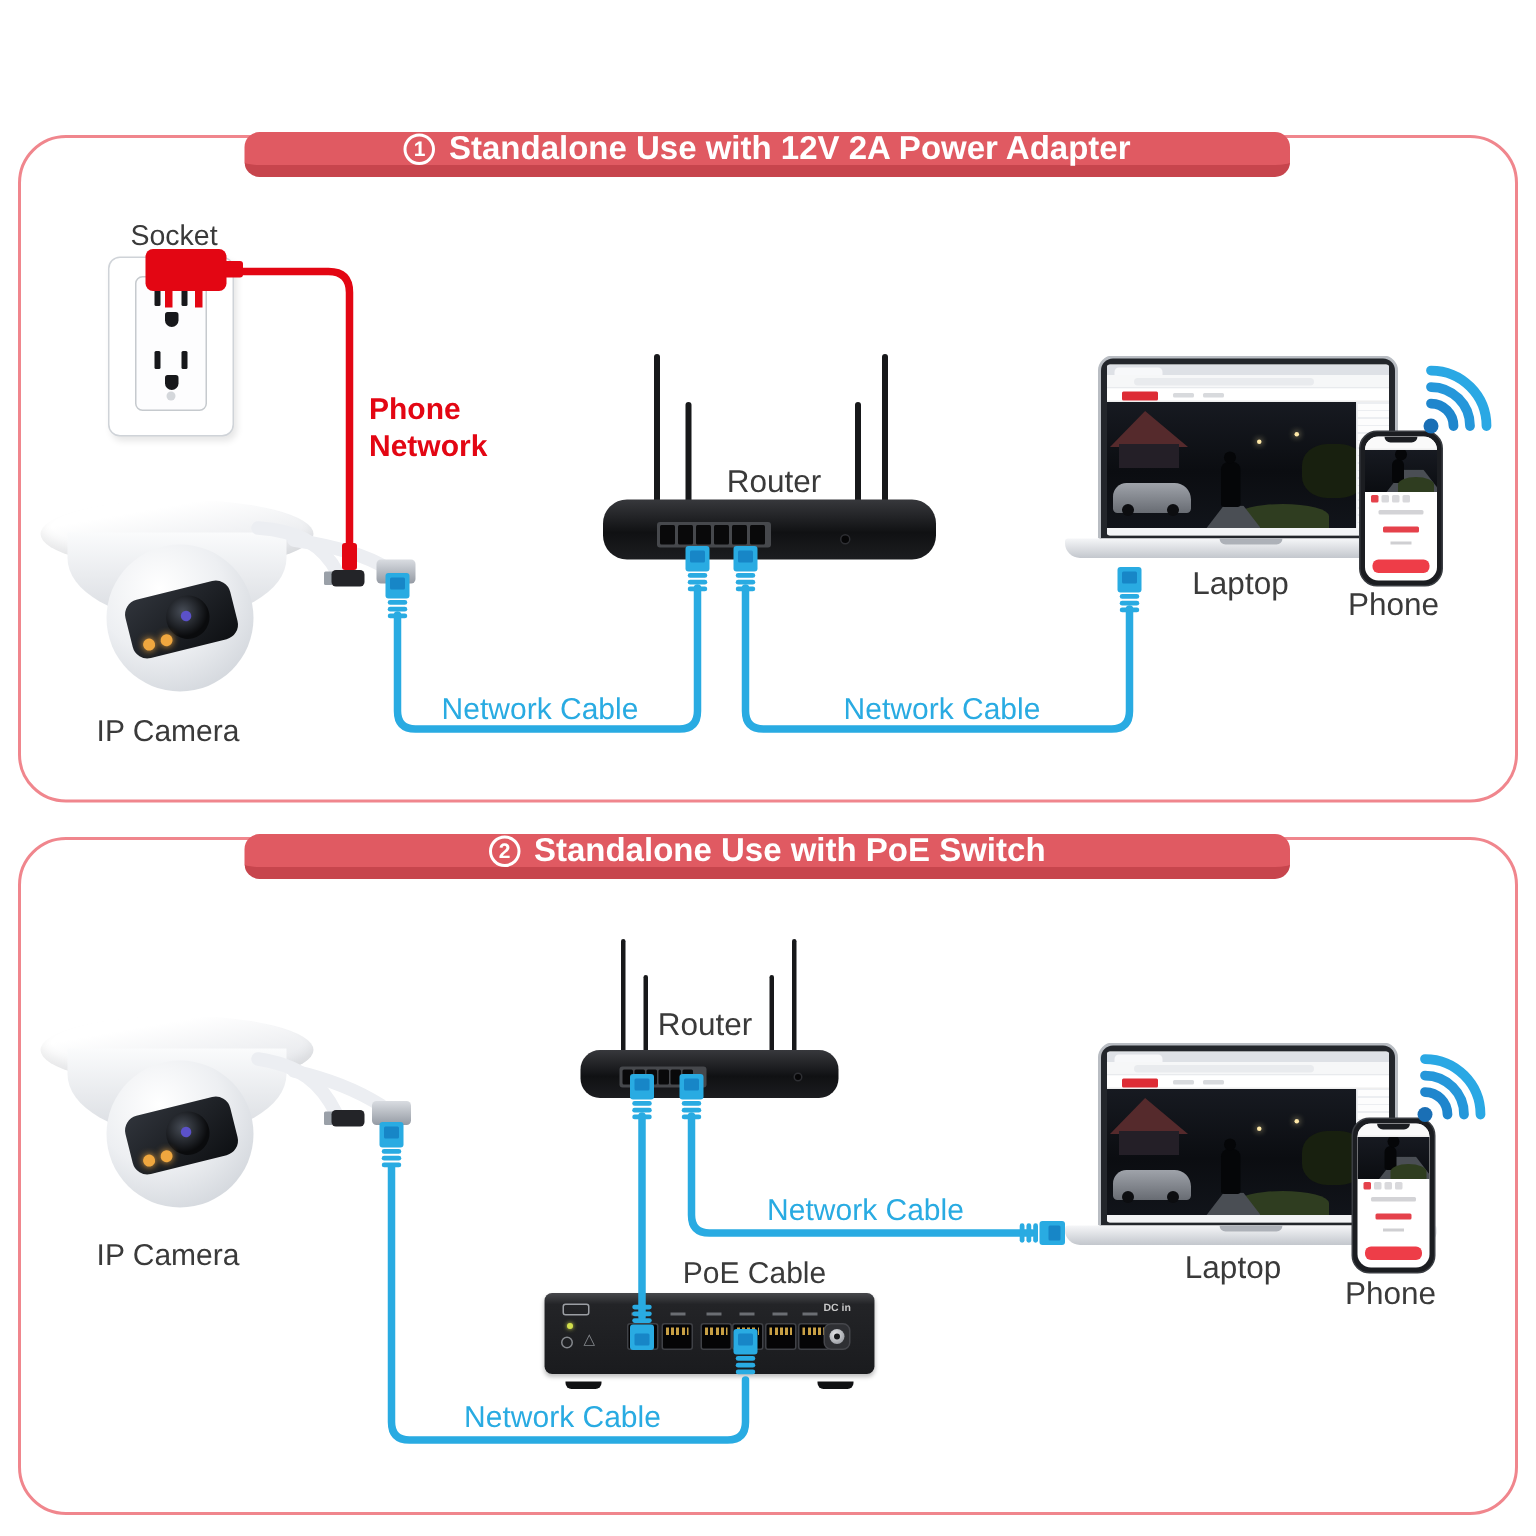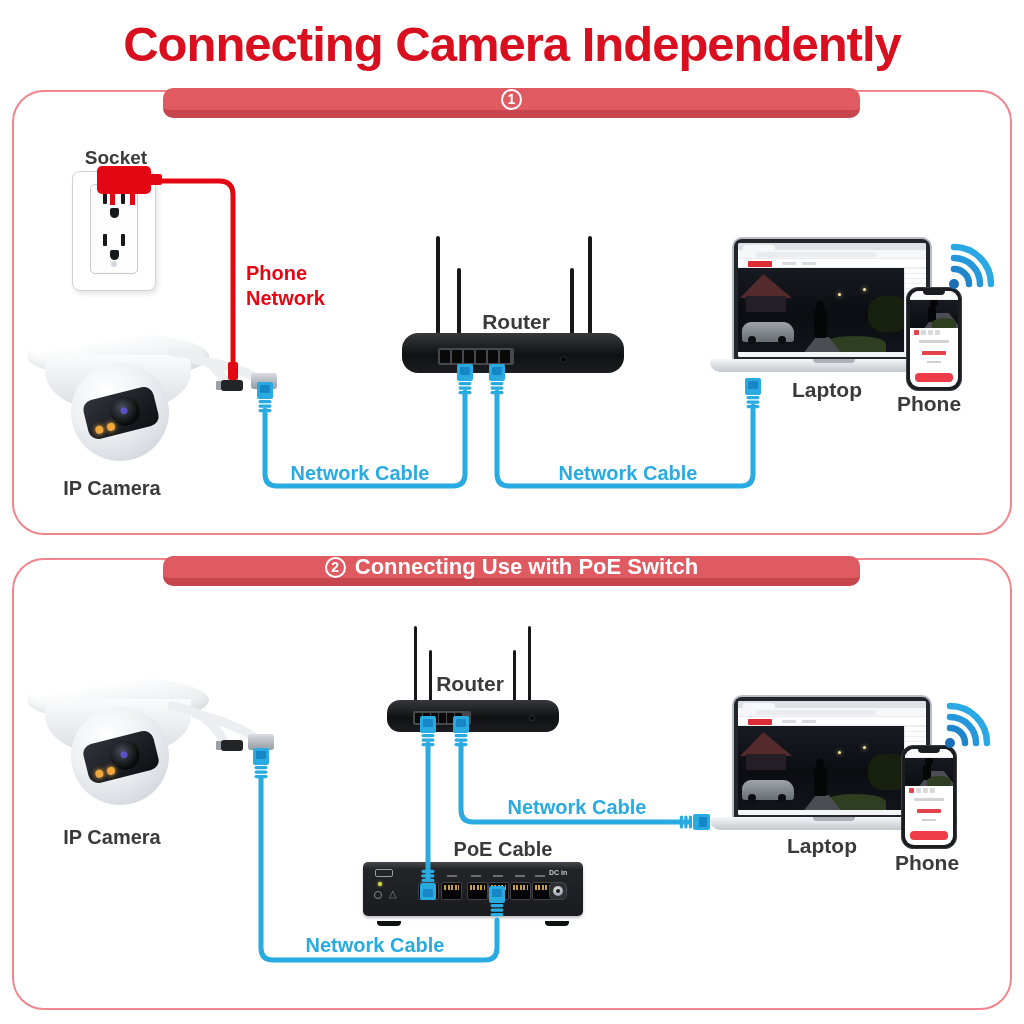--- a/index.html
+++ b/index.html
@@ -21,21 +21,21 @@
   .panel.p2{left:12px;top:558px;width:1000px;height:452px}
   .banner{position:absolute;left:163px;width:697px;height:30px;background:var(--banner);
           border-bottom:8px solid var(--banner-sh);border-radius:10px;z-index:70;
           display:flex;align-items:center;justify-content:center;gap:9px;
           color:#fff;font-size:22px;font-weight:700}
   .banner.b1{top:88px}.banner.b2{top:556px}
   .badge{display:inline-flex;width:21px;height:21px;border:2px solid #fff;border-radius:50%;
          align-items:center;justify-content:center;font-size:14px;font-weight:700;flex:0 0 auto}
 
   
-  .lbl{position:absolute;font-size:20px;font-weight:700;color:var(--dark);
+  .lbl{position:absolute;font-size:20px;font-weight:400;color:var(--dark);
        transform:translateX(-50%);white-space:nowrap;z-index:60}
   .lbl.blue{color:var(--blue)}
   .lbl.small{font-size:19px}
   .power-lbl{position:absolute;left:246px;top:261px;z-index:60;color:var(--powerred);
              font-size:20px;font-weight:700;line-height:25px}
   .nc-router2{position:absolute;left:300px;top:776px;width:128px;text-align:right;z-index:60;
               color:var(--blue);font-size:20px;font-weight:700;line-height:24px}
 
   
   .socket{position:absolute;left:72px;top:171px;width:84px;height:120px;background:#fff;
@@ -200,25 +200,25 @@
   .rjhead{fill:var(--blue)}
   .rjinner{fill:#1786c7}
   .rjbar{fill:var(--blue)}
   .wifiarc{fill:none;stroke-linecap:round}
 </style>
 </head>
 <body>
 
 <div class="page">
 
-  <div class="title">Connecting Camera Independently</div>
 
   <div class="panel p1"></div>
   <div class="banner b1">
     <span class="badge">1</span>
+    <span>Standalone Use with 12V 2A Power Adapter</span>
   </div>
 
   <div class="lbl small" style="left:116px;top:147px">Socket</div>
   <div class="socket">
     <div class="sock-inner">
       <div class="recept r1">
         <div class="slot sl"></div>
         <div class="slot sr"></div>
         <div class="ground"></div>
       </div>
@@ -334,21 +334,21 @@
     </div>
   </div>
   <div class="lbl" style="left:929px;top:392px;font-size:21px">Phone</div>
 
   <div class="lbl blue" style="left:360px;top:462px">Network Cable</div>
   <div class="lbl blue" style="left:628px;top:462px">Network Cable</div>
 
   <div class="panel p2"></div>
   <div class="banner b2">
     <span class="badge">2</span>
-    <span>Connecting Use with PoE Switch</span>
+    <span>Standalone Use with PoE Switch</span>
   </div>
 
   <div class="camera c2">
     <div class="cam-rim"></div>
     <div class="cam-skirt"></div>
     <div class="cam-ball">
       <div class="cam-face">
         <div class="cam-lens"></div>
         <div class="cam-led l1"></div>
         <div class="cam-led l2"></div>

